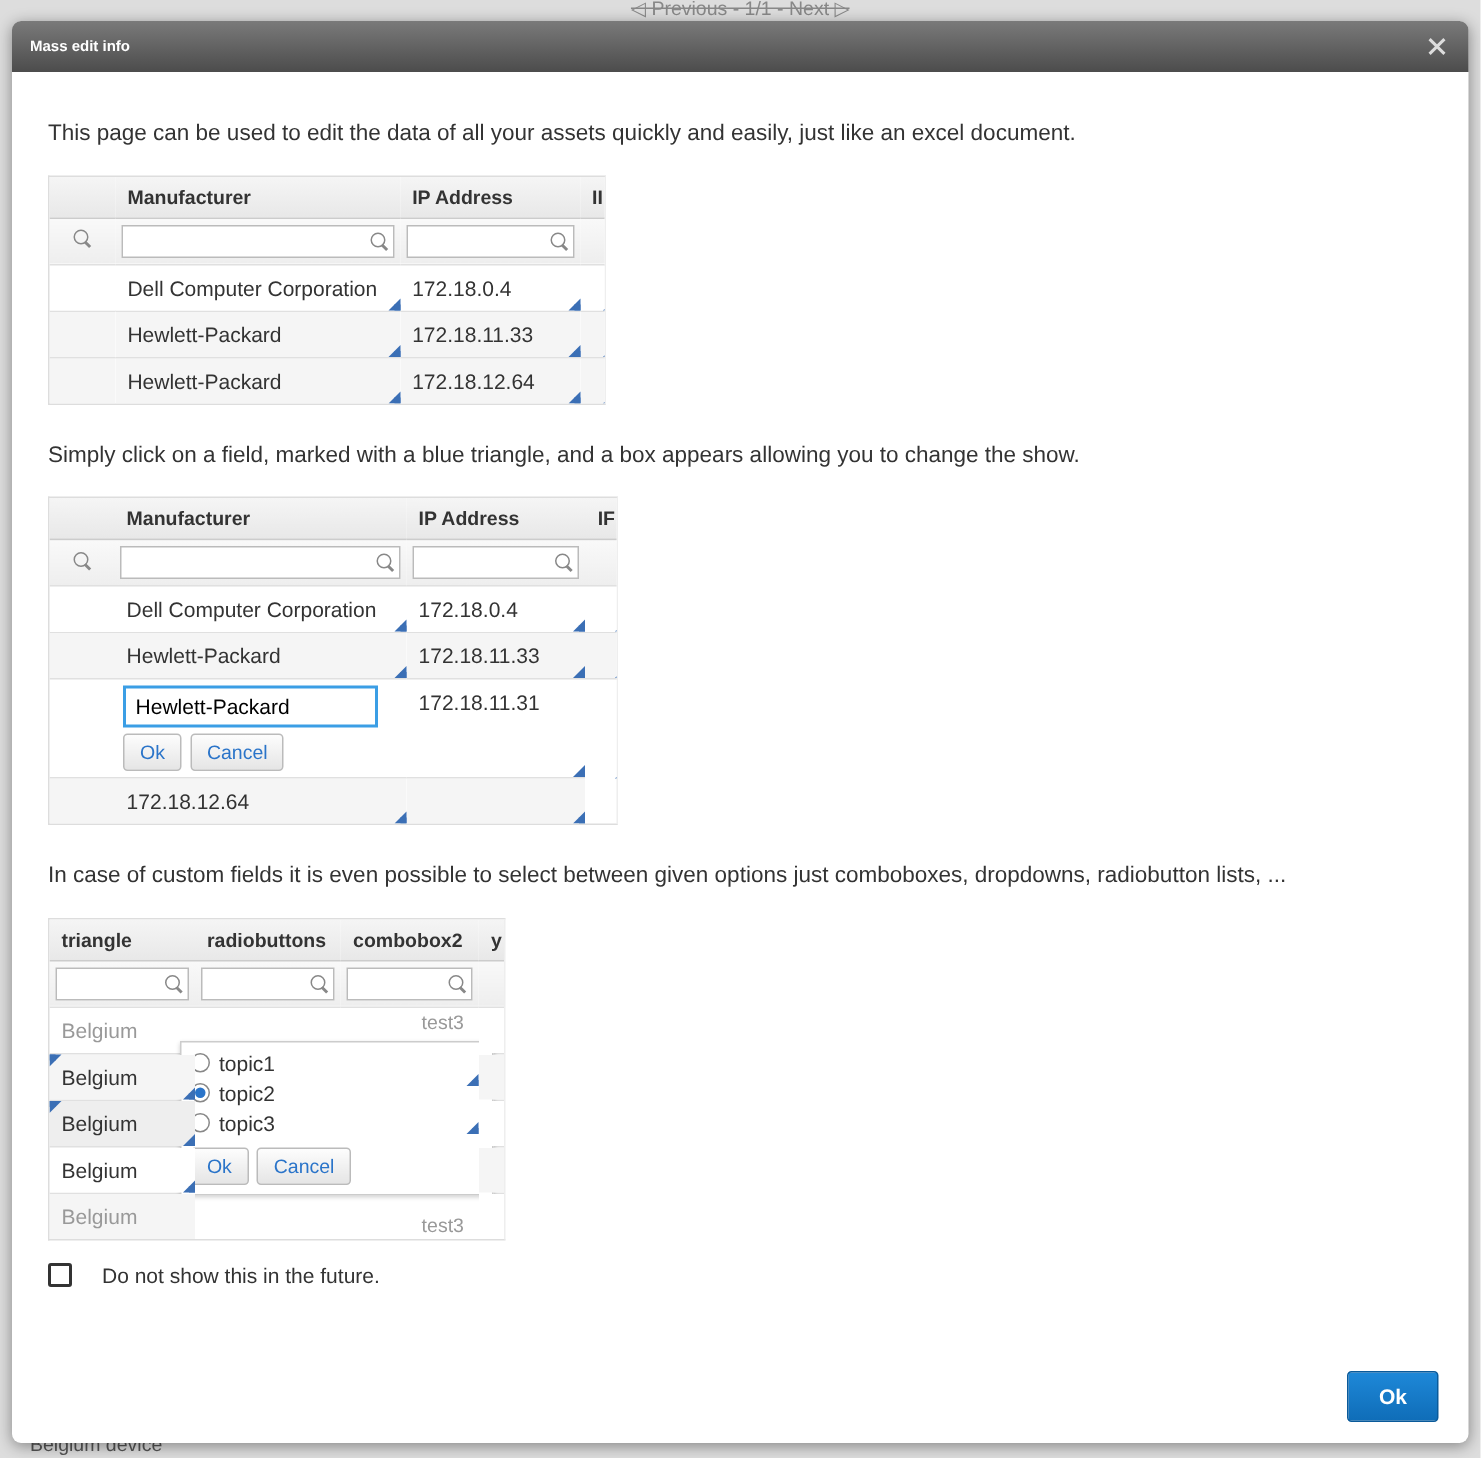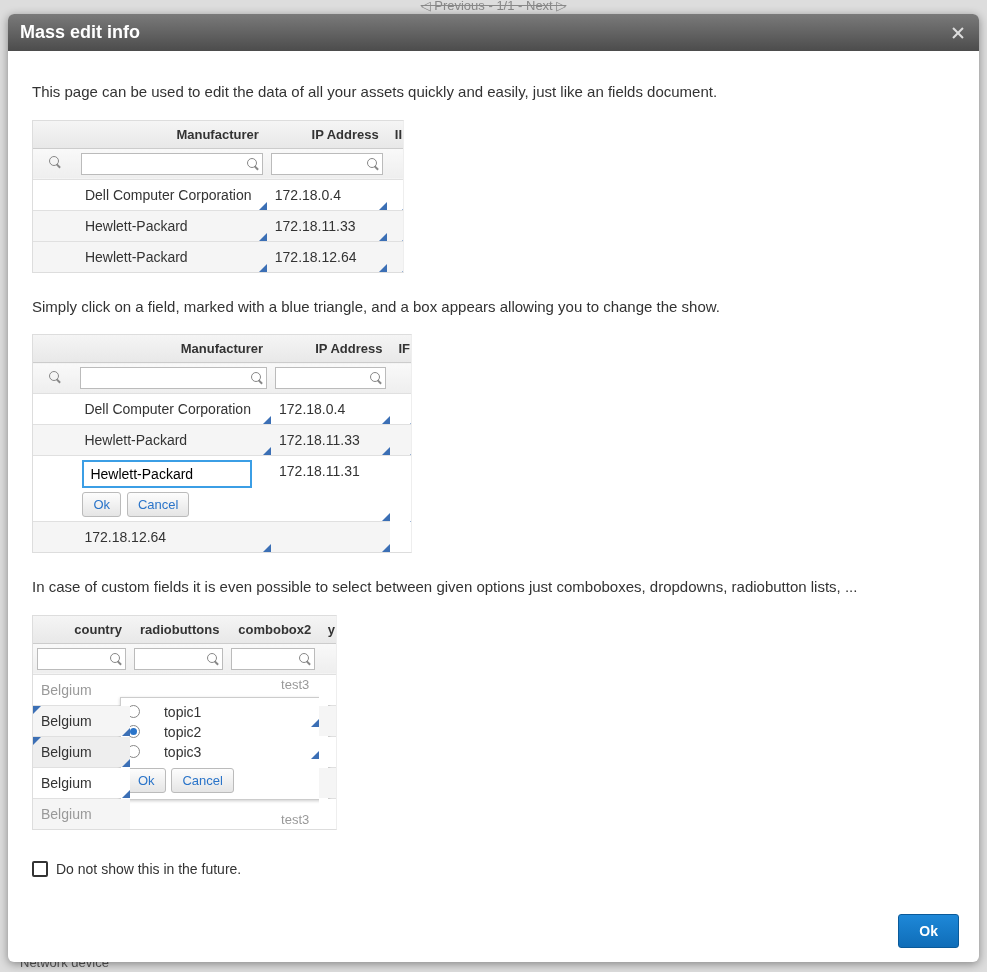--- a/index.html
+++ b/index.html
@@ -3,78 +3,78 @@
 <meta charset="utf-8">
 <style>
 * { box-sizing: border-box; margin: 0; padding: 0; }
 body { font-family: Arial, Helvetica, sans-serif; font-size: 14px; background: #ddd; width: 987px; height: 972px; overflow: hidden; position: relative; }
 
 .background-text { position: absolute; left: 20px; bottom: 2px; color: #555; font-size: 13px; }
 .pager { position: absolute; top: -2px; left: 50%; transform: translateX(-50%); color: #888; font-size: 13px; text-decoration: line-through; }
 
 .dialog { position: absolute; top: 14px; left: 8px; right: 8px; bottom: 10px; background: #fff; border-radius: 6px; box-shadow: 0 2px 10px rgba(0,0,0,0.4); display: flex; flex-direction: column; }
 
-.dialog-header { background: linear-gradient(#7a7a7a, #4c4c4c); color: #fff; font-weight: bold; font-size: 18px; padding: 8px 12px; border-radius: 6px 6px 0 0; display: flex; align-items: center; }
+.dialog-header { background: linear-gradient(#7a7a7a, #4c4c4c); color: #fff; font-weight: bold; font-size: 10px; padding: 8px 12px; border-radius: 6px 6px 0 0; display: flex; align-items: center; }
 .dialog-header .title { flex: 1; }
 .close-x { width: 18px; height: 18px; cursor: pointer; position: relative; }
 .close-x::before, .close-x::after { content: ''; position: absolute; width: 14px; height: 2px; background: #ddd; top: 8px; left: 2px; }
 .close-x::before { transform: rotate(45deg); }
 .close-x::after { transform: rotate(-45deg); }
 
 .dialog-body { flex: 1; padding: 20px 24px 12px 24px; overflow: auto; color: #333; }
 .dialog-body p { margin: 10px 0 12px 0; line-height: 1.5; font-size: 15px; }
 
 .sample { border: 1px solid #ddd; border-right: 1px solid #eee; display: inline-block; margin: 4px 0 10px 0; overflow: hidden; position: relative; }
 .sample table { border-collapse: collapse; }
-.sample th { background: linear-gradient(#f5f5f5, #e8e8e8); font-weight: bold; text-align: right; padding: 6px 8px; border-bottom: 1px solid #ccc; font-size: 13px; }
+.sample th { background: linear-gradient(#f5f5f5, #e8e8e8); font-weight: bold; text-align: left; padding: 6px 8px; border-bottom: 1px solid #ccc; font-size: 13px; }
 .sample .filter-row td { background: linear-gradient(#f9f9f9, #eee); padding: 4px; }
 .filter-box { display: flex; align-items: center; background: #fff; border: 1px solid #bbb; height: 22px; padding: 0 2px; }
 .filter-box input { border: none; flex: 1; font-size: 12px; outline: none; width: 100%; }
 .mag { width: 14px; height: 14px; position: relative; display: inline-block; flex-shrink: 0; }
 .mag::before { content: ''; position: absolute; width: 8px; height: 8px; border: 1.5px solid #888; border-radius: 50%; left: 1px; top: 1px; }
 .mag::after { content: ''; position: absolute; width: 5px; height: 1.5px; background: #888; transform: rotate(45deg); left: 8px; top: 10px; }
 .mag-only { width: 28px; text-align: center; }
 
 .sample tbody td { padding: 7px 8px; border-top: 1px solid #e0e0e0; font-size: 14px; position: relative; background: #fff; vertical-align: top; }
 .sample tbody tr.alt td { background: #f5f5f5; }
 .editable::after { content: ''; position: absolute; right: 0; bottom: 0; border: 4px solid transparent; border-right-color: #3b6fb5; border-bottom-color: #3b6fb5; }
 .editable-tl::before { content: ''; position: absolute; left: 0; top: 0; border: 4px solid transparent; border-left-color: #3b6fb5; border-top-color: #3b6fb5; }
 
 .tooltip { position: absolute; background: #fff; border: 1px solid #888; border-radius: 3px; padding: 3px 8px; font-size: 13px; box-shadow: 1px 1px 2px rgba(0,0,0,0.2); white-space: nowrap; }
 
 .edit-input { border: 2px solid #3b9ee5; padding: 4px 6px; font-size: 14px; width: 170px; outline: none; }
 .mini-btn { display: inline-block; background: linear-gradient(#fdfdfd, #e5e5e5); border: 1px solid #bbb; border-radius: 3px; padding: 4px 10px; font-size: 13px; color: #2a74c9; cursor: pointer; margin: 2px 2px 0 0; }
 
-.radio-row { display: flex; align-items: center; gap: 24px; padding: 2px 0; }
+.radio-row { display: flex; align-items: center; gap: 6px; padding: 2px 0; }
 .radio { width: 13px; height: 13px; border: 1px solid #888; border-radius: 50%; display: inline-flex; align-items: center; justify-content: center; }
 .radio.sel::after { content: ''; width: 7px; height: 7px; border-radius: 50%; background: #2a74c9; }
 
 .dialog-footer { padding: 8px 20px 14px; text-align: right; }
 .ok-btn { background: linear-gradient(#1e88d8, #0f6db8); color: #fff; font-weight: bold; border: 1px solid #0a5a9a; border-radius: 3px; padding: 8px 20px; font-size: 14px; cursor: pointer; }
 
-.checkbox-row { display: flex; align-items: center; gap: 8px; margin-top: 18px; }
+.checkbox-row { display: flex; align-items: center; gap: 20px; margin-top: 2px; }
 .checkbox { width: 16px; height: 16px; border: 2px solid #333; border-radius: 2px; }
 .greyed { color: #999; }
 .border-top-blue { border-top: 1px solid #3b6fb5; }
 </style>
 </head>
 <body>
 
 <div class="pager">◁ Previous - 1/1 - Next ▷</div>
-<div class="background-text">Network device</div>
+<div class="background-text">Belgium device</div>
 
 <div class="dialog">
   <div class="dialog-header">
     <span class="title">Mass edit info</span>
     <span class="close-x"></span>
   </div>
 
   <div class="dialog-body">
 
-    <p>This page can be used to edit the data of all your assets quickly and easily, just like an fields document.</p>
+    <p>This page can be used to edit the data of all your assets quickly and easily, just like an excel document.</p>
 
     
     <div class="sample" style="width:372px;">
       <table style="width:377px">
         <thead>
           <tr>
             <th style="width:44px"></th>
             <th style="width:190px">Manufacturer</th>
             <th style="width:120px">IP Address</th>
             <th style="width:20px">II</th>
@@ -182,21 +182,21 @@
       </table>
     </div>
 
     <p>In case of custom fields it is even possible to select between given options just comboboxes, dropdowns, radiobutton lists, ...</p>
 
     
     <div class="sample" style="width:305px;">
       <table style="width:310px">
         <thead>
           <tr>
-            <th style="width:95px">country</th>
+            <th style="width:95px">triangle</th>
             <th style="width:90px">radiobuttons</th>
             <th style="width:90px">combobox2</th>
             <th style="width:15px">y</th>
           </tr>
           <tr class="filter-row">
             <td>
                 <div class="filter-box">
                   <input style="">
                   <span class="mag"></span>
                 </div>

